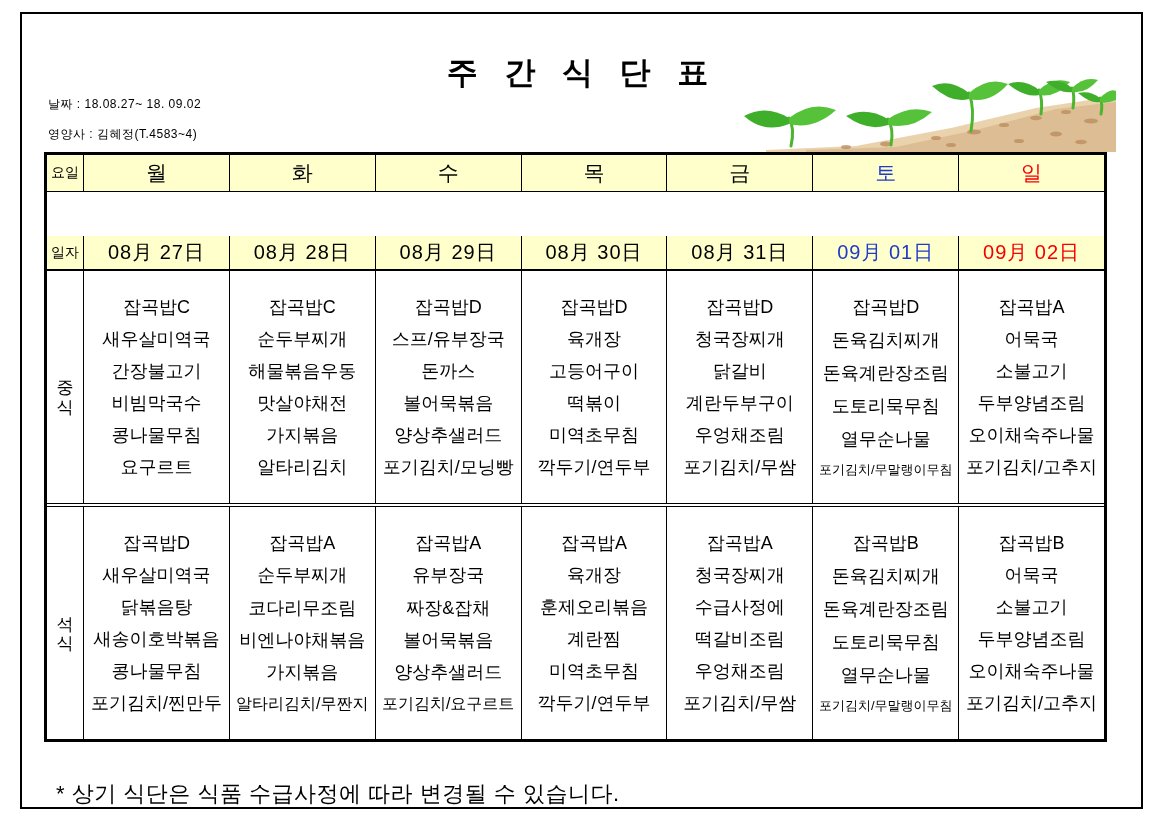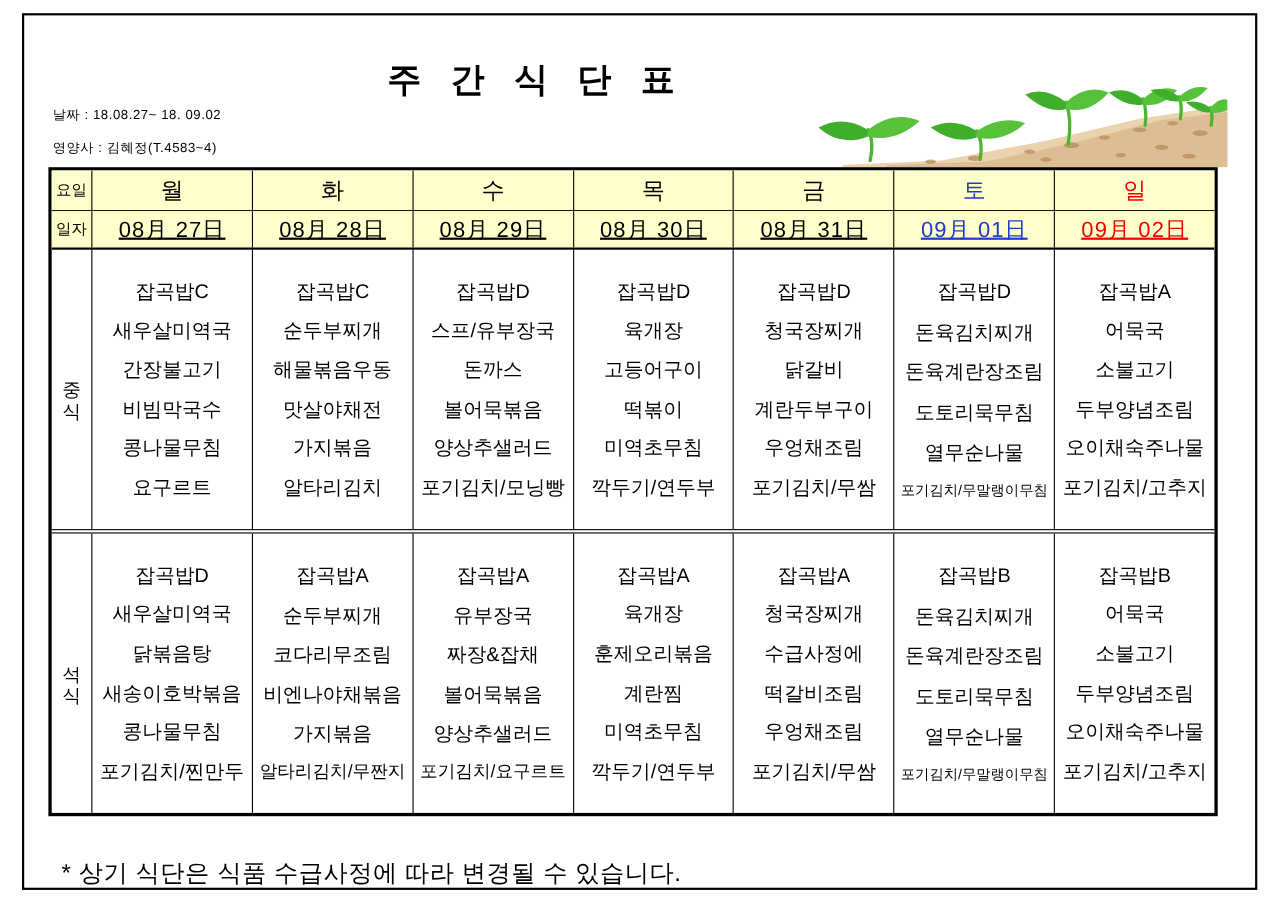--- a/index.html
+++ b/index.html
@@ -1,35 +1,35 @@
 <!DOCTYPE html>
 <html><head>
 <meta charset="utf-8">
 <style>
   * { margin:0; padding:0; box-sizing:border-box; }
   html,body { width:1166px; height:824px; background:#ffffff; font-family:"Liberation Sans","DejaVu Sans",sans-serif; color:#000; }
   .page { position:absolute; left:0; top:0; width:1166px; height:824px; background:#fff; overflow:hidden; }
   .page-border { position:absolute; left:20px; top:12px; width:1123px; height:797px; border:2px solid #000; }
-  .title { position:absolute; left:352px; top:52px; width:460px; font-size:31px; font-weight:bold; letter-spacing:9px; white-space:nowrap; }
+  .title { position:absolute; left:352px; top:52px; width:460px; text-align:center; font-size:31px; font-weight:bold; letter-spacing:9px; white-space:nowrap; }
   .info-line { position:absolute; left:48px; font-size:12px; letter-spacing:0.5px; white-space:nowrap; }
   .info-date { top:96px; }
   .info-nutri { top:126px; }
   .sprouts { position:absolute; left:736px; top:46px; width:380px; height:106px; }
   .menu-table { position:absolute; left:44px; top:152px; width:1063px; height:590px; border:3px solid #000; background:#fff; display:flex; flex-direction:column; }
   .trow { display:flex; width:100%; }
   .trow-day  { height:37px; background:#FFFFCC; border-bottom:1px solid #000; }
-  .trow-date { height:35px; background:#FFFFCC; border-bottom:2px solid #000; }
+  .trow-date { height:35px; background:#FFFFCC; border-bottom:2px solid #000;margin-top:44px; }
   .trow-lunch { flex:1; border-bottom:4px double #000; }
   .trow-dinner { flex:1; }
   .lcell { width:37px; min-width:37px; border-right:1px solid #000; display:flex; align-items:center; justify-content:center; font-size:14px; text-align:center; }
   .vert { writing-mode:vertical-rl; text-orientation:upright; font-size:17px; letter-spacing:2px; }
   .dcell { flex:1; border-right:1px solid #000; display:flex; align-items:center; justify-content:center; white-space:nowrap; overflow:hidden; }
   .dcell:last-child { border-right:none; }
   .day-name { font-size:21px; }
-  .date-cell { font-size:20px; letter-spacing:1px;text-decoration:underline; }
+  .date-cell { font-size:20px; letter-spacing:1px; }
   .menu-col { flex-direction:column; justify-content:space-around; padding:20px 1px; }
   .menu-item { font-size:18px; line-height:1; white-space:nowrap; }
   .footnote { position:absolute; left:56px; top:755px; font-size:22px; letter-spacing:0.5px;margin-top:24px; }
 </style>
 </head>
 <body>
 
 <div class="page">
   <div class="page-border"></div>
 

